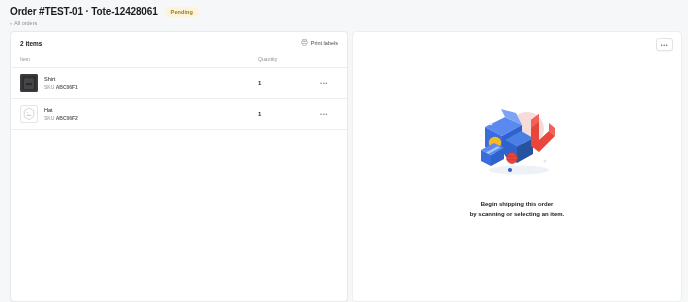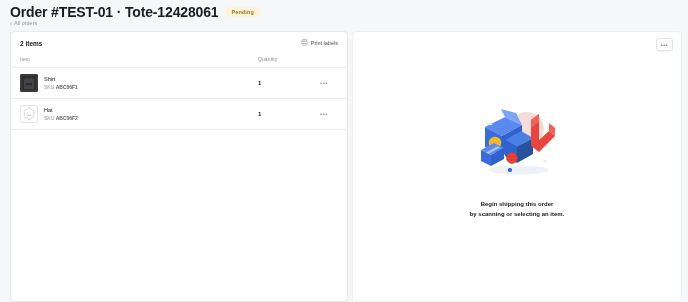--- a/index.html
+++ b/index.html
@@ -17,21 +17,21 @@
   .page-header {
     padding: 5px 10px 0 10px;
   }
   .title-row {
     display: flex;
     align-items: center;
     gap: 7px;
     height: 13px;
   }
   .page-title {
-    font-size: 14px;
+    font-size: 10px;
     font-weight: bold;
     letter-spacing: -0.15px;
     color: #1a1c1e;
     white-space: nowrap;
   }
   .status-badge {
     display: inline-flex;
     align-items: center;
     height: 10px;
     padding: 0 6px;

